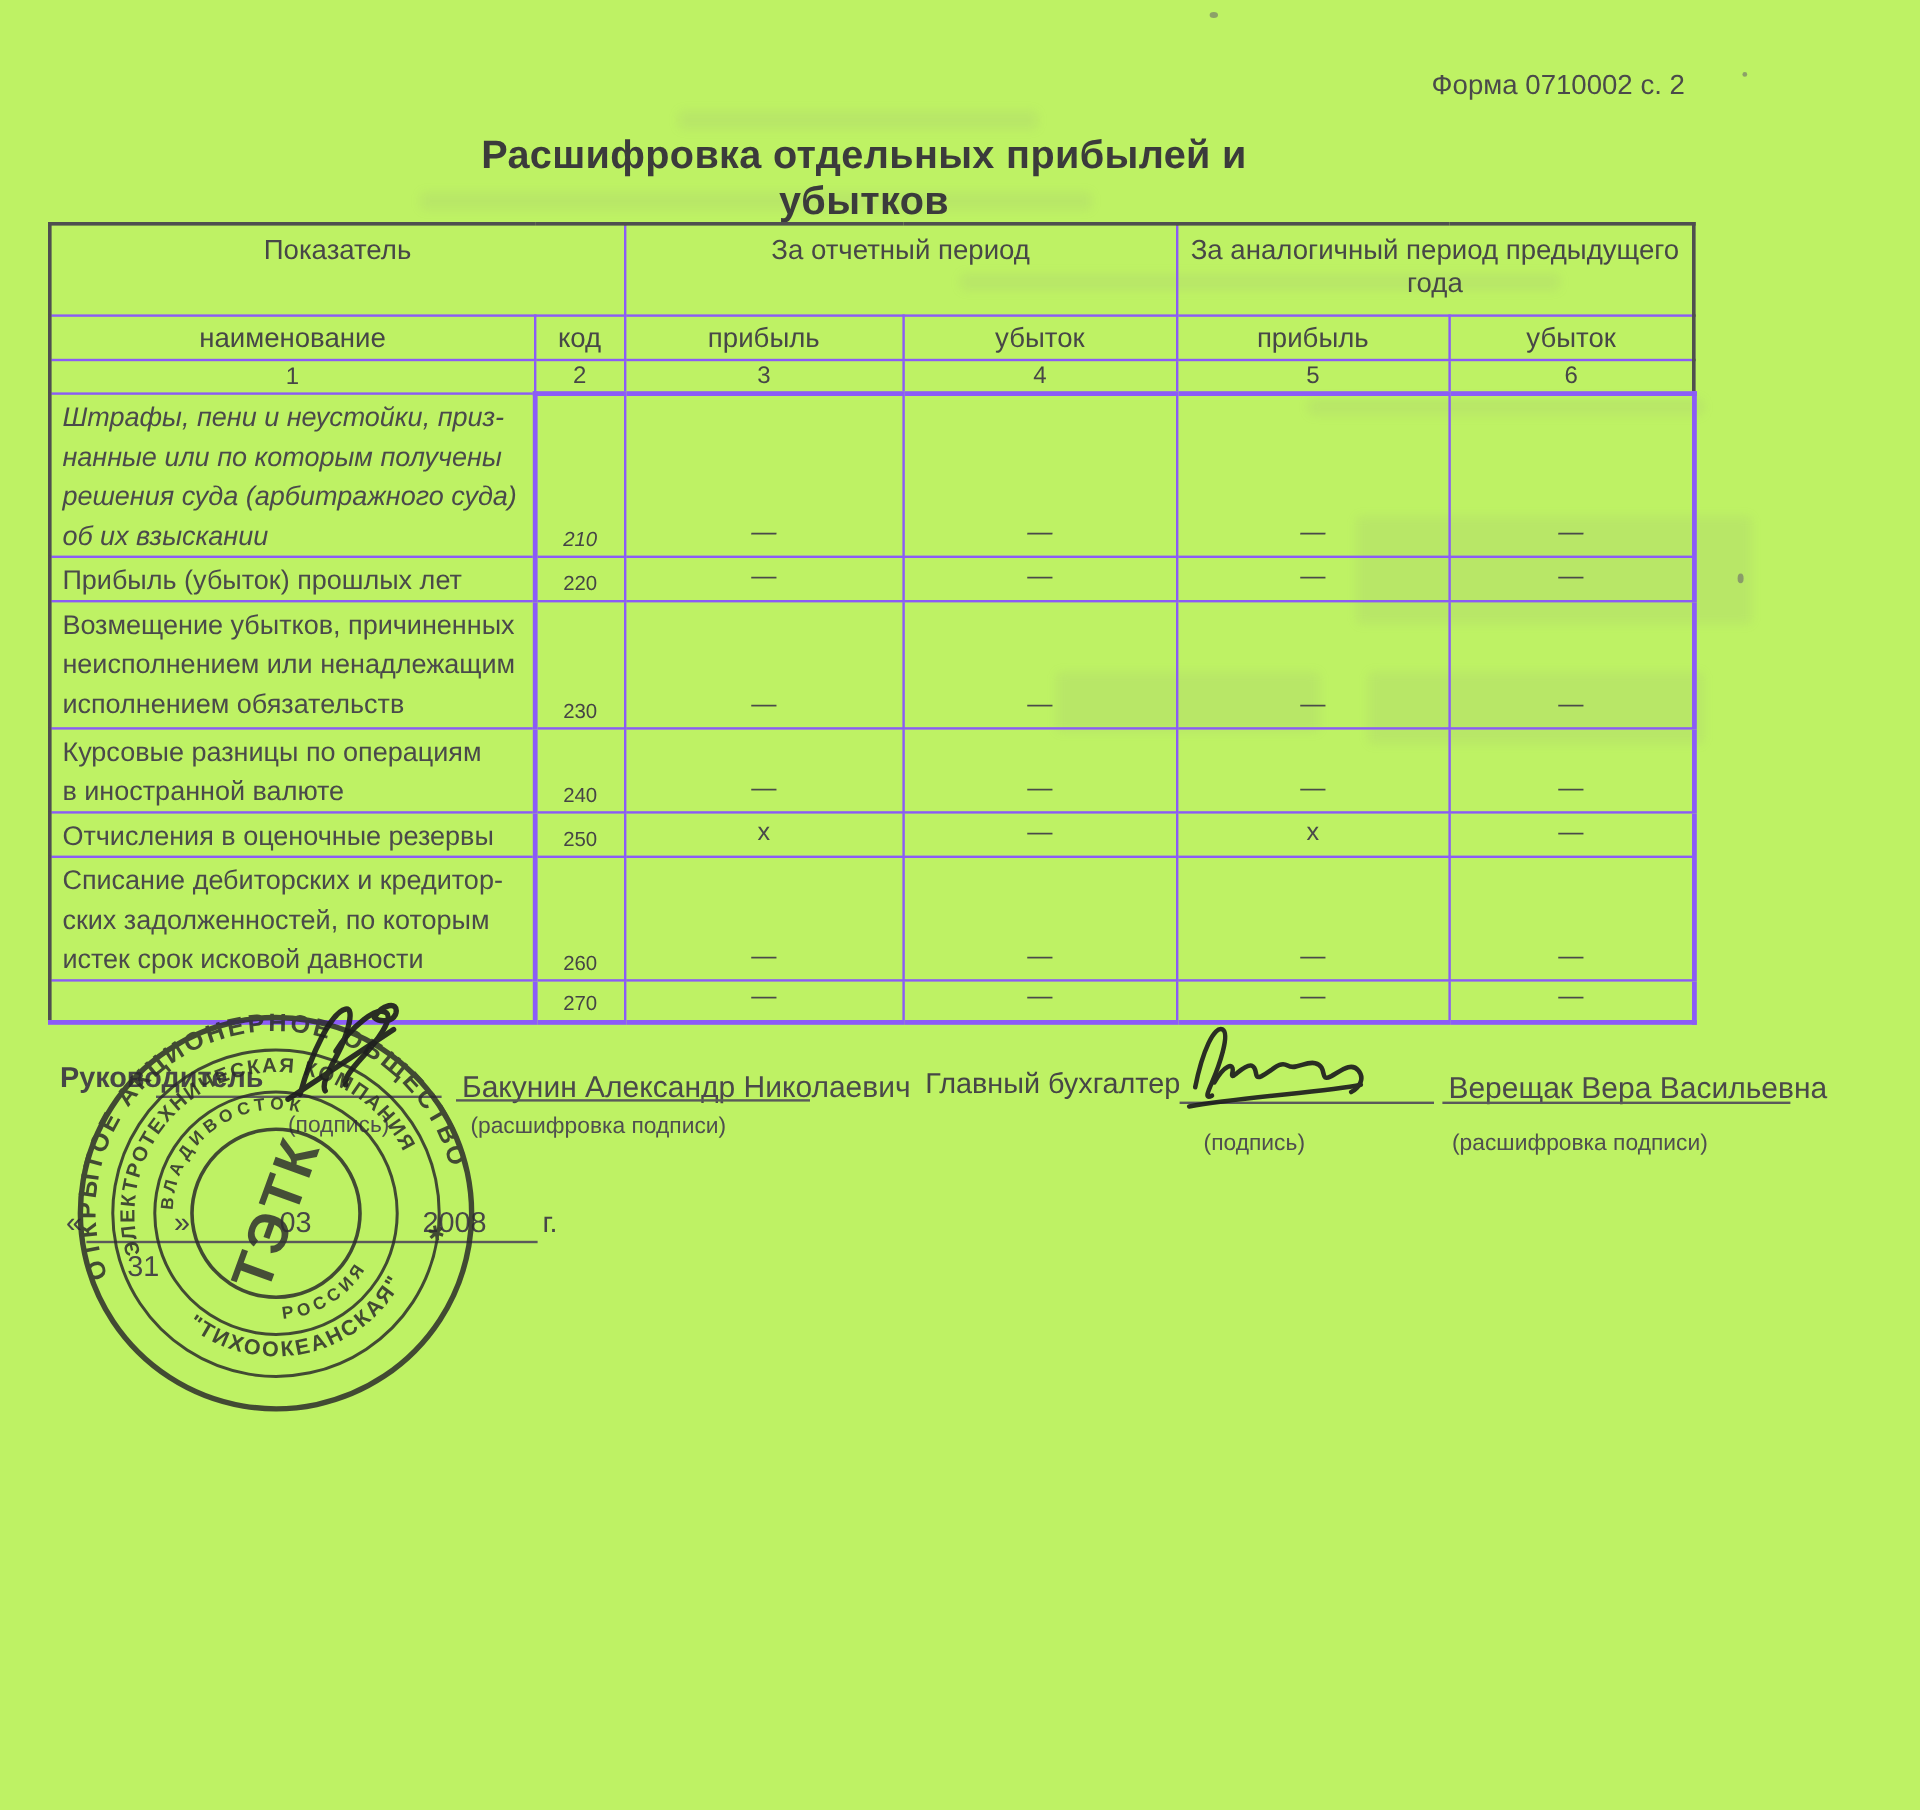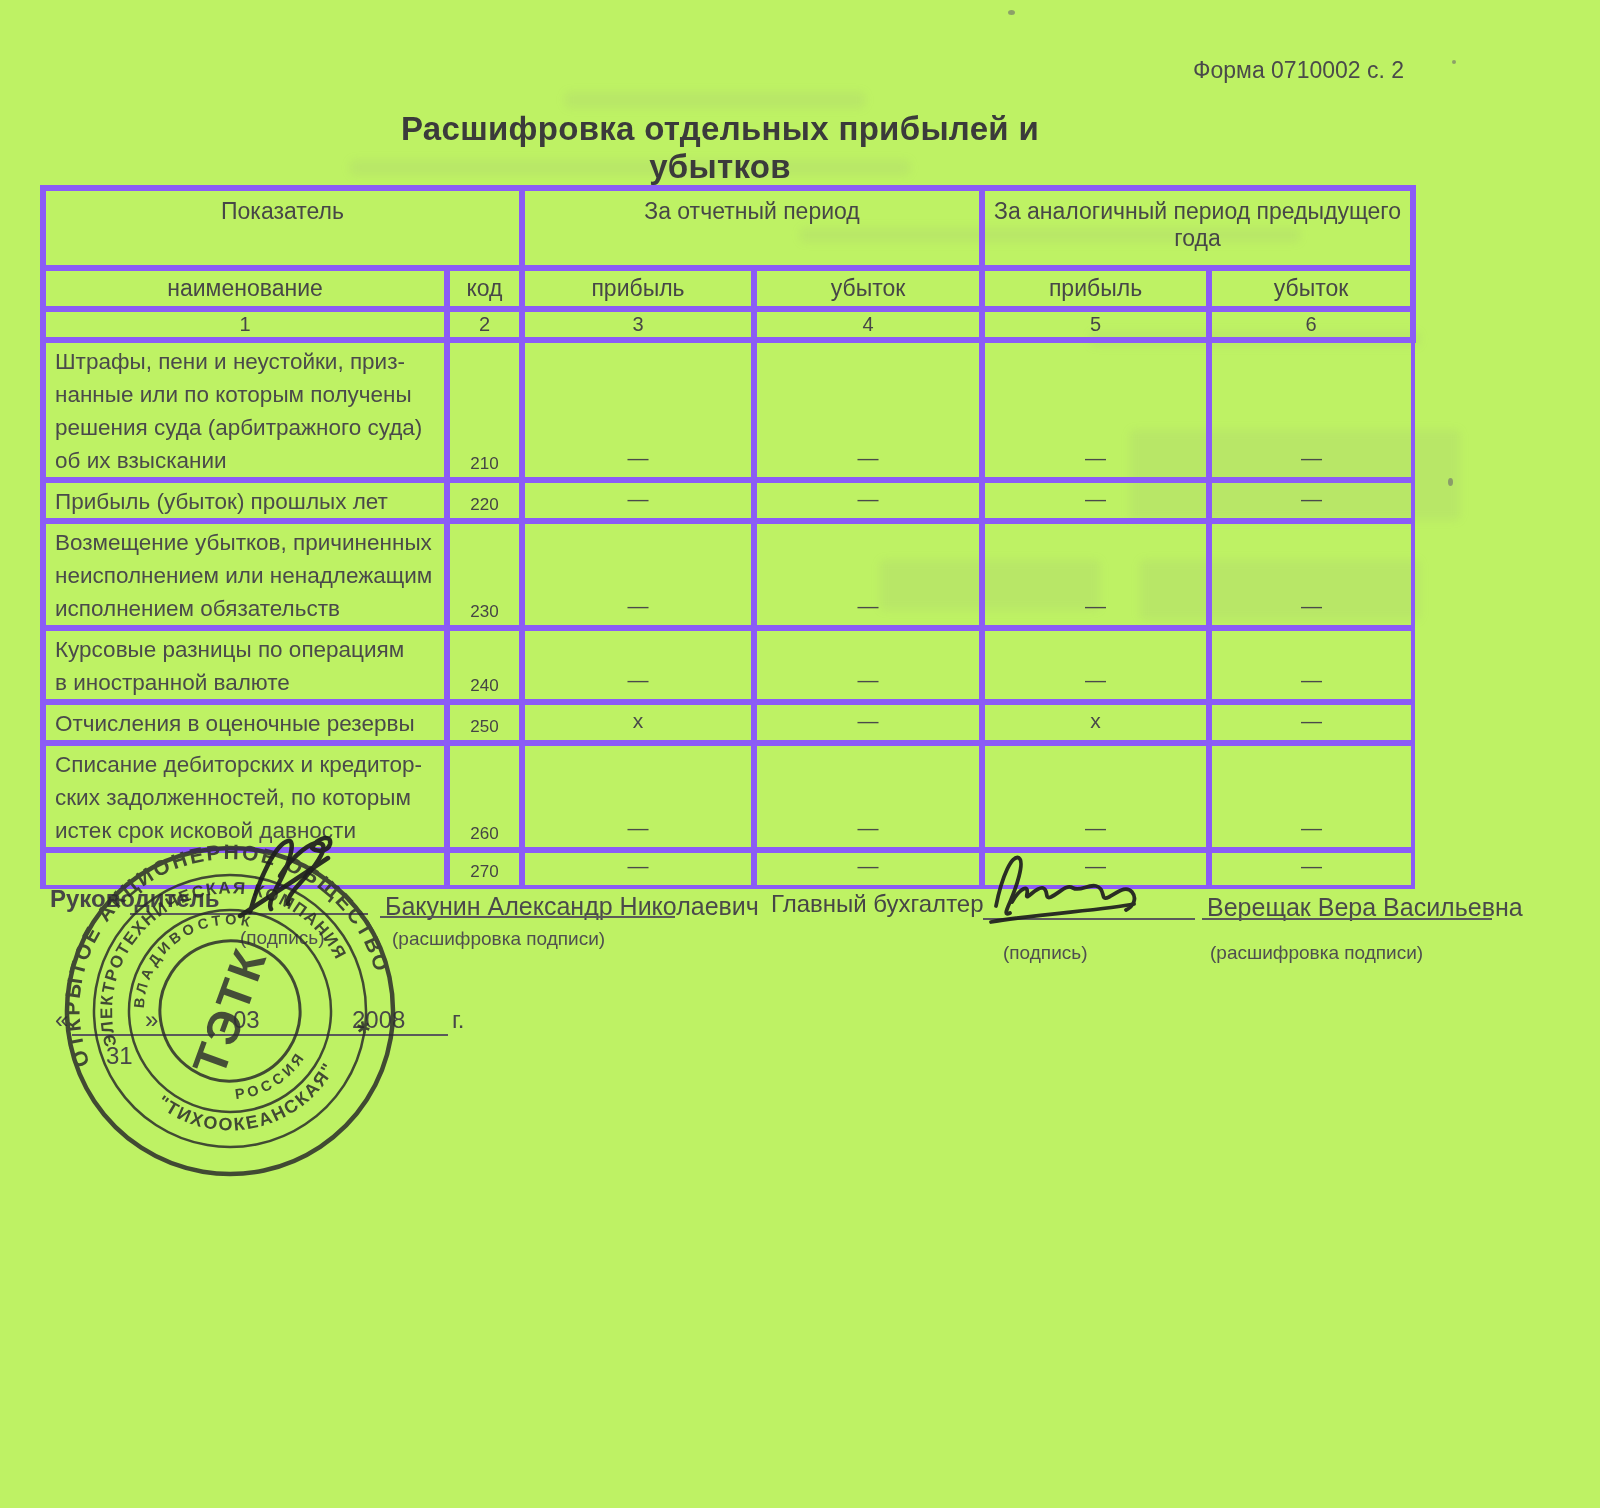--- a/index.html
+++ b/index.html
@@ -11,29 +11,29 @@
   .abs { position:absolute; }
   .form-ref { left:1193px; top:57px; font-size:23px; color:#4a4a4a; }
   .title { left:330px; top:110px; width:780px; text-align:center;
            font-size:33px; font-weight:bold; color:#3b3b3b; letter-spacing:0.3px; }
 
   table.main {
     position:absolute; left:40px; top:185px; width:1370px;
     border-collapse:collapse; table-layout:fixed;
     border:3px solid #4f4f4f;
   }
-  .main th, .main td { border:6px solid #8b5cf6; font-weight:normal; overflow:hidden; }
+  .main th, .main td { border:2px solid #8b5cf6; font-weight:normal; overflow:hidden; }
   .h1 { height:66px; font-size:23px; text-align:center; vertical-align:top; padding-top:7px; color:#474747; }
   .h2 { height:33px; font-size:23px; text-align:center; color:#474747; }
   .hn { height:22px; font-size:20px; text-align:center; color:#474747; }
   td.name { font-size:22.5px; text-align:left; vertical-align:top;
             padding:2px 6px 0 9px; line-height:33px; color:#4a4a4a; }
   td.code { font-size:17px; text-align:center; vertical-align:bottom; padding-bottom:3px; color:#454545; }
   td.val  { font-size:21px; text-align:center; vertical-align:bottom; padding-bottom:7px; color:#4a4a4a; }
-  tr.r0 { height:135px; } tr.r1 { height:36px; } tr.r2 { height:106px; }
+  tr.r0 { height:135px;font-style:italic; } tr.r1 { height:36px; } tr.r2 { height:106px; }
   tr.r3 { height:64px; }  tr.r4 { height:37px; } tr.r5 { height:99px; }
   tr.r6 { height:29px; }
   .tl { border-left-width:4px !important; }
   .tt { border-top-width:4px !important; }
   .trr { border-right-width:4px !important; }
   .tb { border-bottom-width:4px !important; }
 
   .sig-label { font-size:24px; color:#464646; }
   .sig-name  { font-size:25px; color:#4a4a4a; }
   .sig-cap   { font-size:19px; color:#4f4f4f; }

